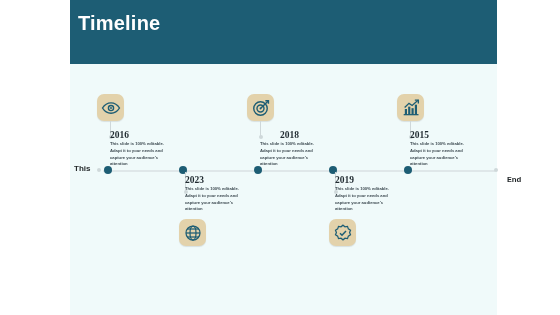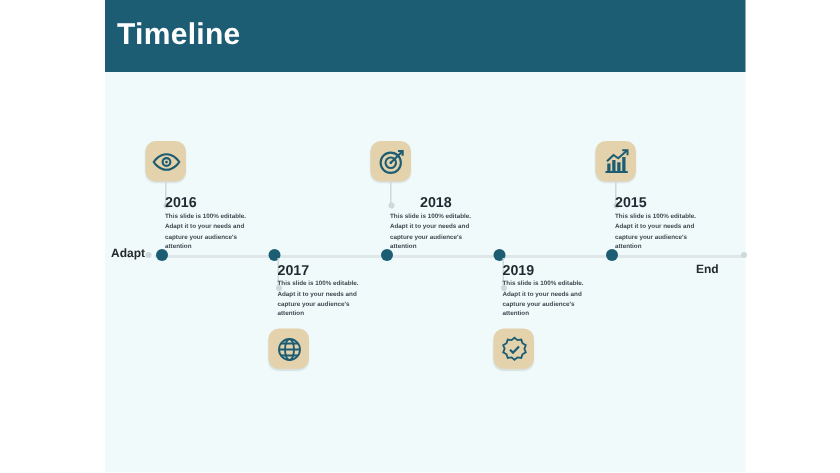--- a/index.html
+++ b/index.html
@@ -23,21 +23,21 @@
     width: 427px;
     height: 315px;
     background: #f0fafa;
   }
   
   #header-bar {
     position: absolute;
     left: 70px;
     top: 0px;
     width: 427px;
-    height: 48px;
+    height: 64px;
     background: #1d5d74;
   }
   #header-title {
     position: absolute;
     left: 8px;
     top: 12px;
     font-size: 20px;
     font-weight: bold;
     color: #ffffff;
     letter-spacing: 0.2px;
@@ -61,21 +61,21 @@
     top: 166px;
   }
   .endcap-label {
     position: absolute;
     font-size: 8px;
     font-weight: bold;
     color: #24292b;
     white-space: nowrap;
   }
   #start-label { left: 74px; top: 164px; }
-  #end-label   { left: 464px; top: 175px; }
+  #end-label   { left: 507px; top: 175px; font-family: Liberation Mono, monospace; }
   .endcap-dot {
     position: absolute;
     width: 4px;
     height: 4px;
     border-radius: 50%;
     background: #cfd8da;
     top: 168px;
   }
   #start-endcap-dot { left: 97px; }
   #end-endcap-dot   { left: 494px; }
@@ -103,20 +103,21 @@
     border-radius: 50%;
     background: #cfd8da;
     left: -1.5px;
   }
   .ms-year {
     position: absolute;
     font-size: 9.5px;
     font-weight: bold;
     color: #1f2a30;
     white-space: nowrap;
+    font-family: Liberation Serif, serif;
   }
   .ms-body {
     position: absolute;
     width: 62px;
     font-size: 4.2px;
     line-height: 1.62;
     color: #3d4a51;
     font-weight: bold;
   }
 </style>
@@ -133,21 +134,21 @@
 
   <div id="axis-line"></div>
   <div class="axis-dot" style="left:104px;"></div>
   <div class="axis-dot" style="left:179px;"></div>
   <div class="axis-dot" style="left:254px;"></div>
   <div class="axis-dot" style="left:329px;"></div>
   <div class="axis-dot" style="left:404px;"></div>
 
   <div class="endcap-dot" id="start-endcap-dot"></div>
   <div class="endcap-dot" id="end-endcap-dot"></div>
-  <div class="endcap-label" id="start-label">Adapt</div>
+  <div class="endcap-label" id="start-label">This</div>
   <div class="endcap-label" id="end-label">End</div>
 
   <div class="milestone">
     <div class="icon-badge" style="left:97px; top:94px;">
       <svg width="20" height="20" viewBox="0 0 24 24" fill="none" stroke="#1d5d74" stroke-width="1.7">
         <path d="M1.8 12s3.8-6.2 10.2-6.2S22.2 12 22.2 12s-3.8 6.2-10.2 6.2S1.8 12 1.8 12z"></path>
         <circle cx="12" cy="12" r="3.1"></circle>
         <circle cx="12" cy="12" r="1.1" fill="#1d5d74" stroke="none"></circle>
       </svg>
     </div>
@@ -155,21 +156,21 @@
       <div class="connector-dot" style="top:14px;"></div>
     </div>
     <div class="ms-year" style="left:110px; top:130px;">2016</div>
     <div class="ms-body" style="left:110px; top:141px;">This slide is 100% editable. Adapt it to your needs and capture your audience's attention</div>
   </div>
 
   <div class="milestone">
     <div class="connector" style="left:185px; top:172px; height:20px;">
       <div class="connector-dot" style="top:18px;"></div>
     </div>
-    <div class="ms-year" style="left:185px; top:175px;">2017</div>
+    <div class="ms-year" style="left:185px; top:175px;">2023</div>
     <div class="ms-body" style="left:185px; top:186px;">This slide is 100% editable. Adapt it to your needs and capture your audience's attention</div>
     <div class="icon-badge" style="left:179px; top:219px;">
       <svg width="20" height="20" viewBox="0 0 24 24" fill="none" stroke="#1d5d74" stroke-width="1.5">
         <circle cx="12" cy="12" r="8.4"></circle>
         <ellipse cx="12" cy="12" rx="3.6" ry="8.4"></ellipse>
         <line x1="3.6" y1="12" x2="20.4" y2="12"></line>
         <line x1="5" y1="7.2" x2="19" y2="7.2"></line>
         <line x1="5" y1="16.8" x2="19" y2="16.8"></line>
       </svg>
     </div>

